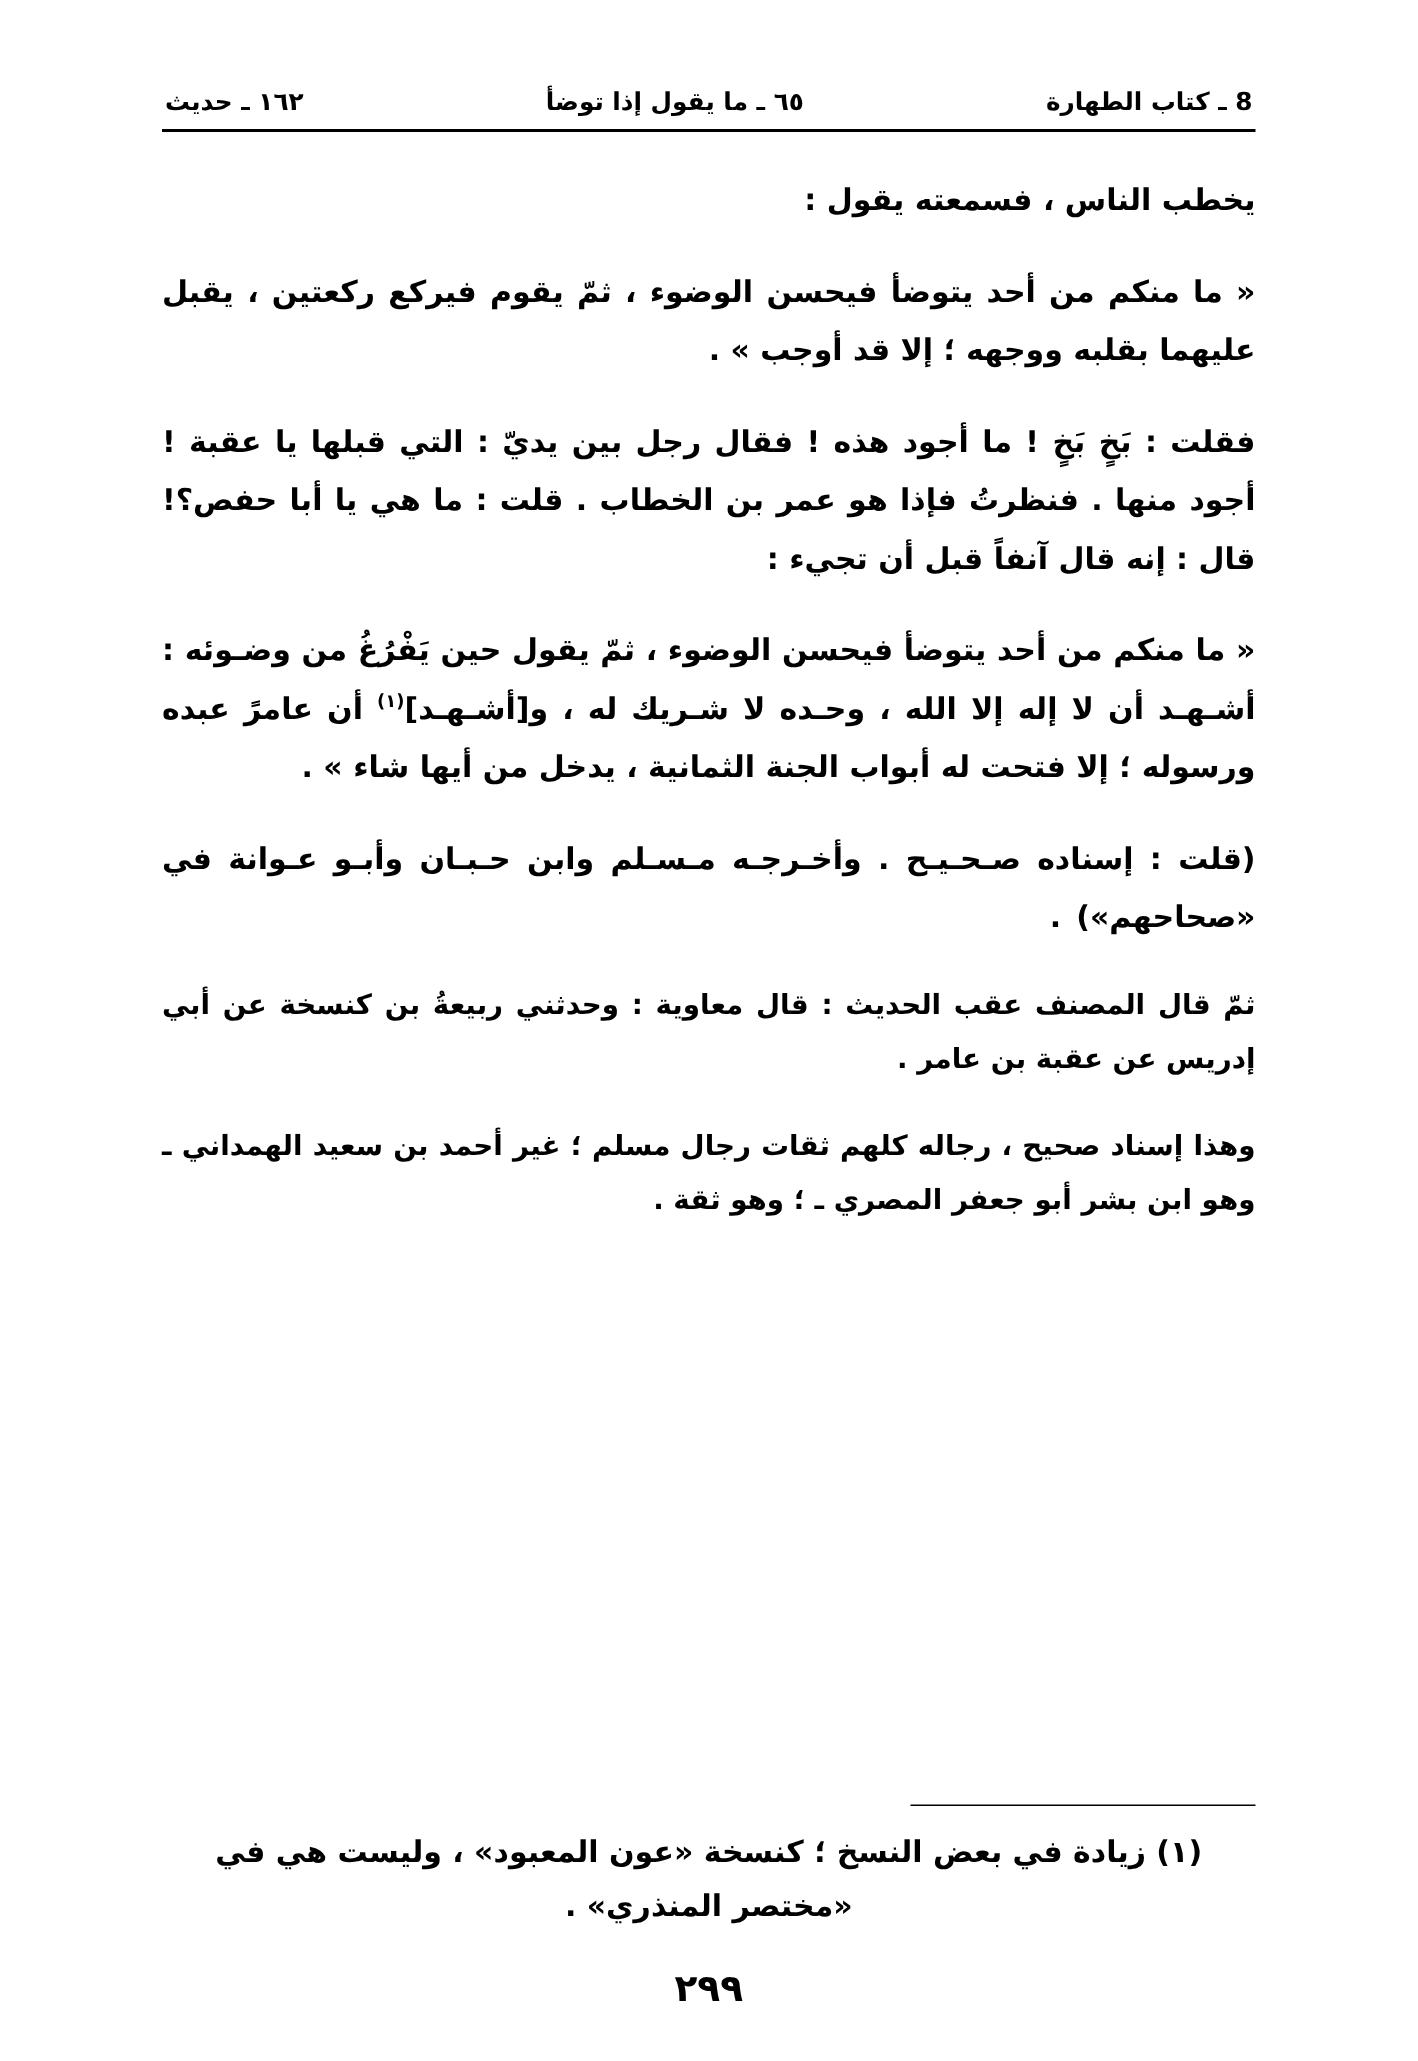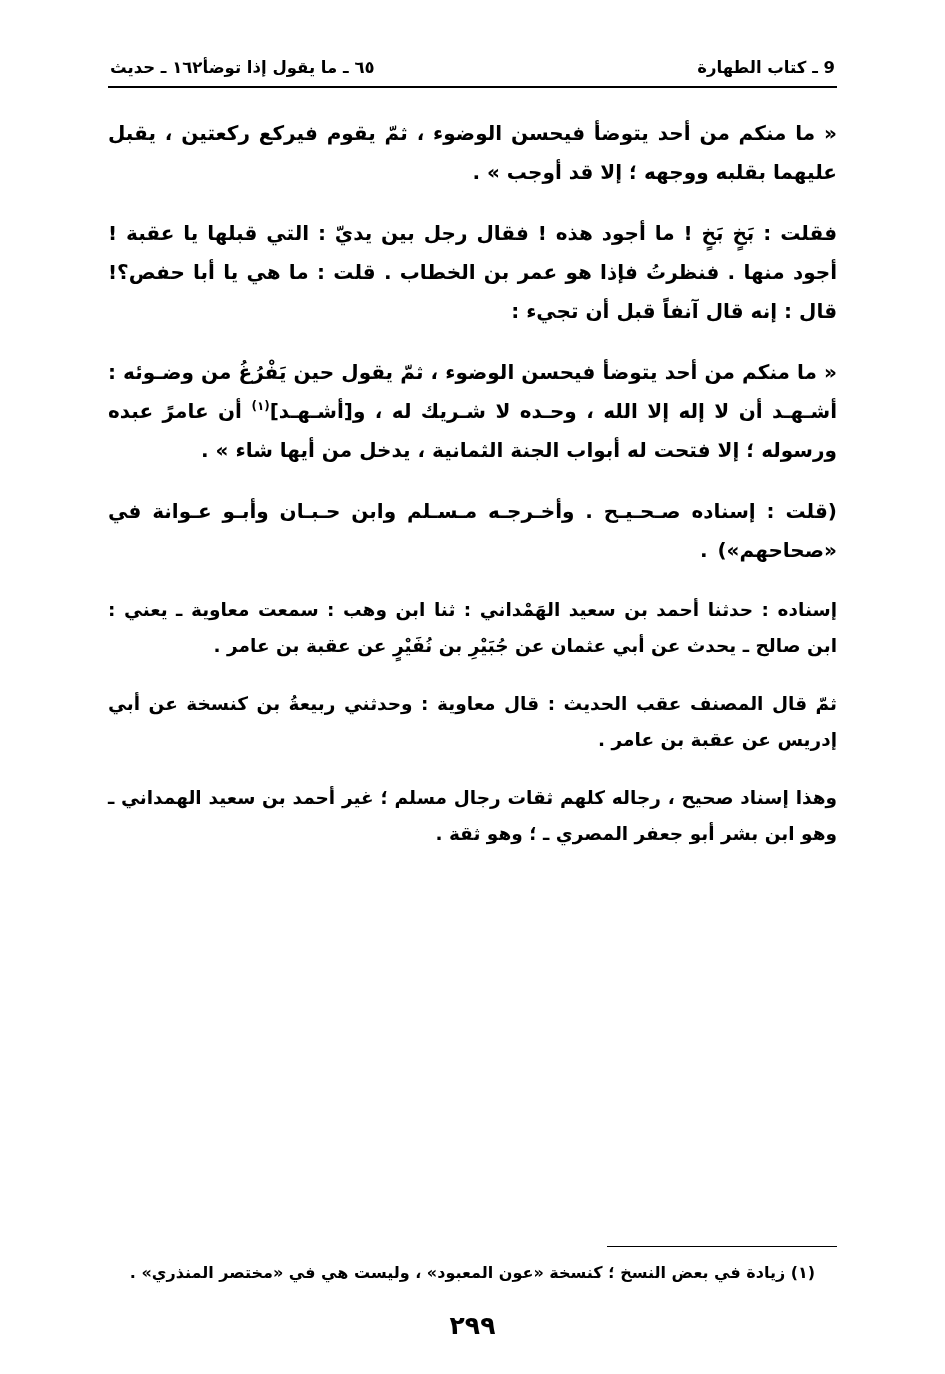--- a/index.html
+++ b/index.html
@@ -29,21 +29,21 @@
     display: flex;
     flex-direction: row;
     justify-content: space-between;
     align-items: baseline;
     font-size: 16.5px;
     font-weight: bold;
     letter-spacing: 0;
     padding: 0 2px 0 2px;
   }
   .header-item { white-space: nowrap; }
-  .header-center { flex: 1; text-align: left; }
+  .header-center { flex: 1; text-align: center; }
   .header-right { text-align: right; }
   .header-left { text-align: left; }
   .header-rule {
     margin-top: 9px;
     border-top: 2.2px solid #000;
     width: 100%;
   }
 
   
   .body {
@@ -90,21 +90,21 @@
   }
   .footnote-rule {
     border-top: 1.6px solid #000;
     width: 230px;
     margin: 0 0 0 auto;           
     margin-right: 0;
     margin-left: auto;
   }
   .footnote {
     margin-top: 12px;
-    font-size: 16px;
+    font-size: 20px;
     line-height: 1.8;
     text-align: center;
     font-weight: bold;
   }
 
   
   .page-number {
     position: absolute;
     left: 0; right: 0;
     bottom: 34px;
@@ -112,40 +112,40 @@
     font-size: 25px;
     font-weight: bold;
   }
 </style>
 </head>
 <body>
 
 <div class="page">
 
   <div class="header">
-    <span class="header-item header-right">9 ـ كتاب الطهارة</span>
+    <span class="header-item header-right">8 ـ كتاب الطهارة</span>
     <span class="header-item header-center">٦٥ ـ ما يقول إذا توضأ</span>
     <span class="header-item header-left">١٦٢ ـ حديث</span>
   </div>
   <div class="header-rule"></div>
 
   <div class="body">
 
+    <p class="para p-short">يخطب الناس ، فسمعته يقول :</p>
 
     <p class="para quote">« ما منكم من أحد يتوضأ فيحسن الوضوء ، ثمّ يقوم فيركع ركعتين ، يقبل عليهما بقلبه ووجهه ؛ إلا قد أوجب » .</p>
 
     <p class="para">فقلت : بَخٍ بَخٍ ! ما أجود هذه ! فقال رجل بين يديّ : التي قبلها يا عقبة ! أجود منها . فنظرتُ فإذا هو عمر بن الخطاب . قلت : ما هي يا أبا حفص؟! قال : إنه قال آنفاً قبل أن تجيء :</p>
 
     <p class="para">
       <span>« ما منكم من أحد يتوضأ فيحسن الوضوء ، ثمّ يقول حين يَفْرُغُ من وضـوئه : أشـهـد أن لا إله إلا الله ، وحـده لا شـريك له ، و[أشـهـد]</span><sup class="fn">(١)</sup><span> أن عامرً عبده ورسوله ؛ إلا فتحت له أبواب الجنة الثمانية ، يدخل من أيها شاء » .</span>
     </p>
 
     <p class="para spaced">(قلت : إسناده صـحـيـح . وأخـرجـه مـسـلم وابن حـبـان وأبـو عـوانة في «صحاحهم») .</p>
 
-    <p class="para narration">إسناده : حدثنا أحمد بن سعيد الهَمْداني : ثنا ابن وهب : سمعت معاوية ـ يعني : ابن صالح ـ يحدث عن أبي عثمان عن جُبَيْرِ بن نُفَيْرٍ عن عقبة بن عامر .</p>
 
     <p class="para narration">ثمّ قال المصنف عقب الحديث : قال معاوية : وحدثني ربيعةُ بن كنسخة عن أبي إدريس عن عقبة بن عامر .</p>
 
     <p class="para narration">وهذا إسناد صحيح ، رجاله كلهم ثقات رجال مسلم ؛ غير أحمد بن سعيد الهمداني ـ وهو ابن بشر أبو جعفر المصري ـ ؛ وهو ثقة .</p>
 
   </div>
 
   <div class="footnote-wrap">
     <div class="footnote-rule"></div>
     <div class="footnote">(١) زيادة في بعض النسخ ؛ كنسخة «عون المعبود» ، وليست هي في «مختصر المنذري» .</div>

